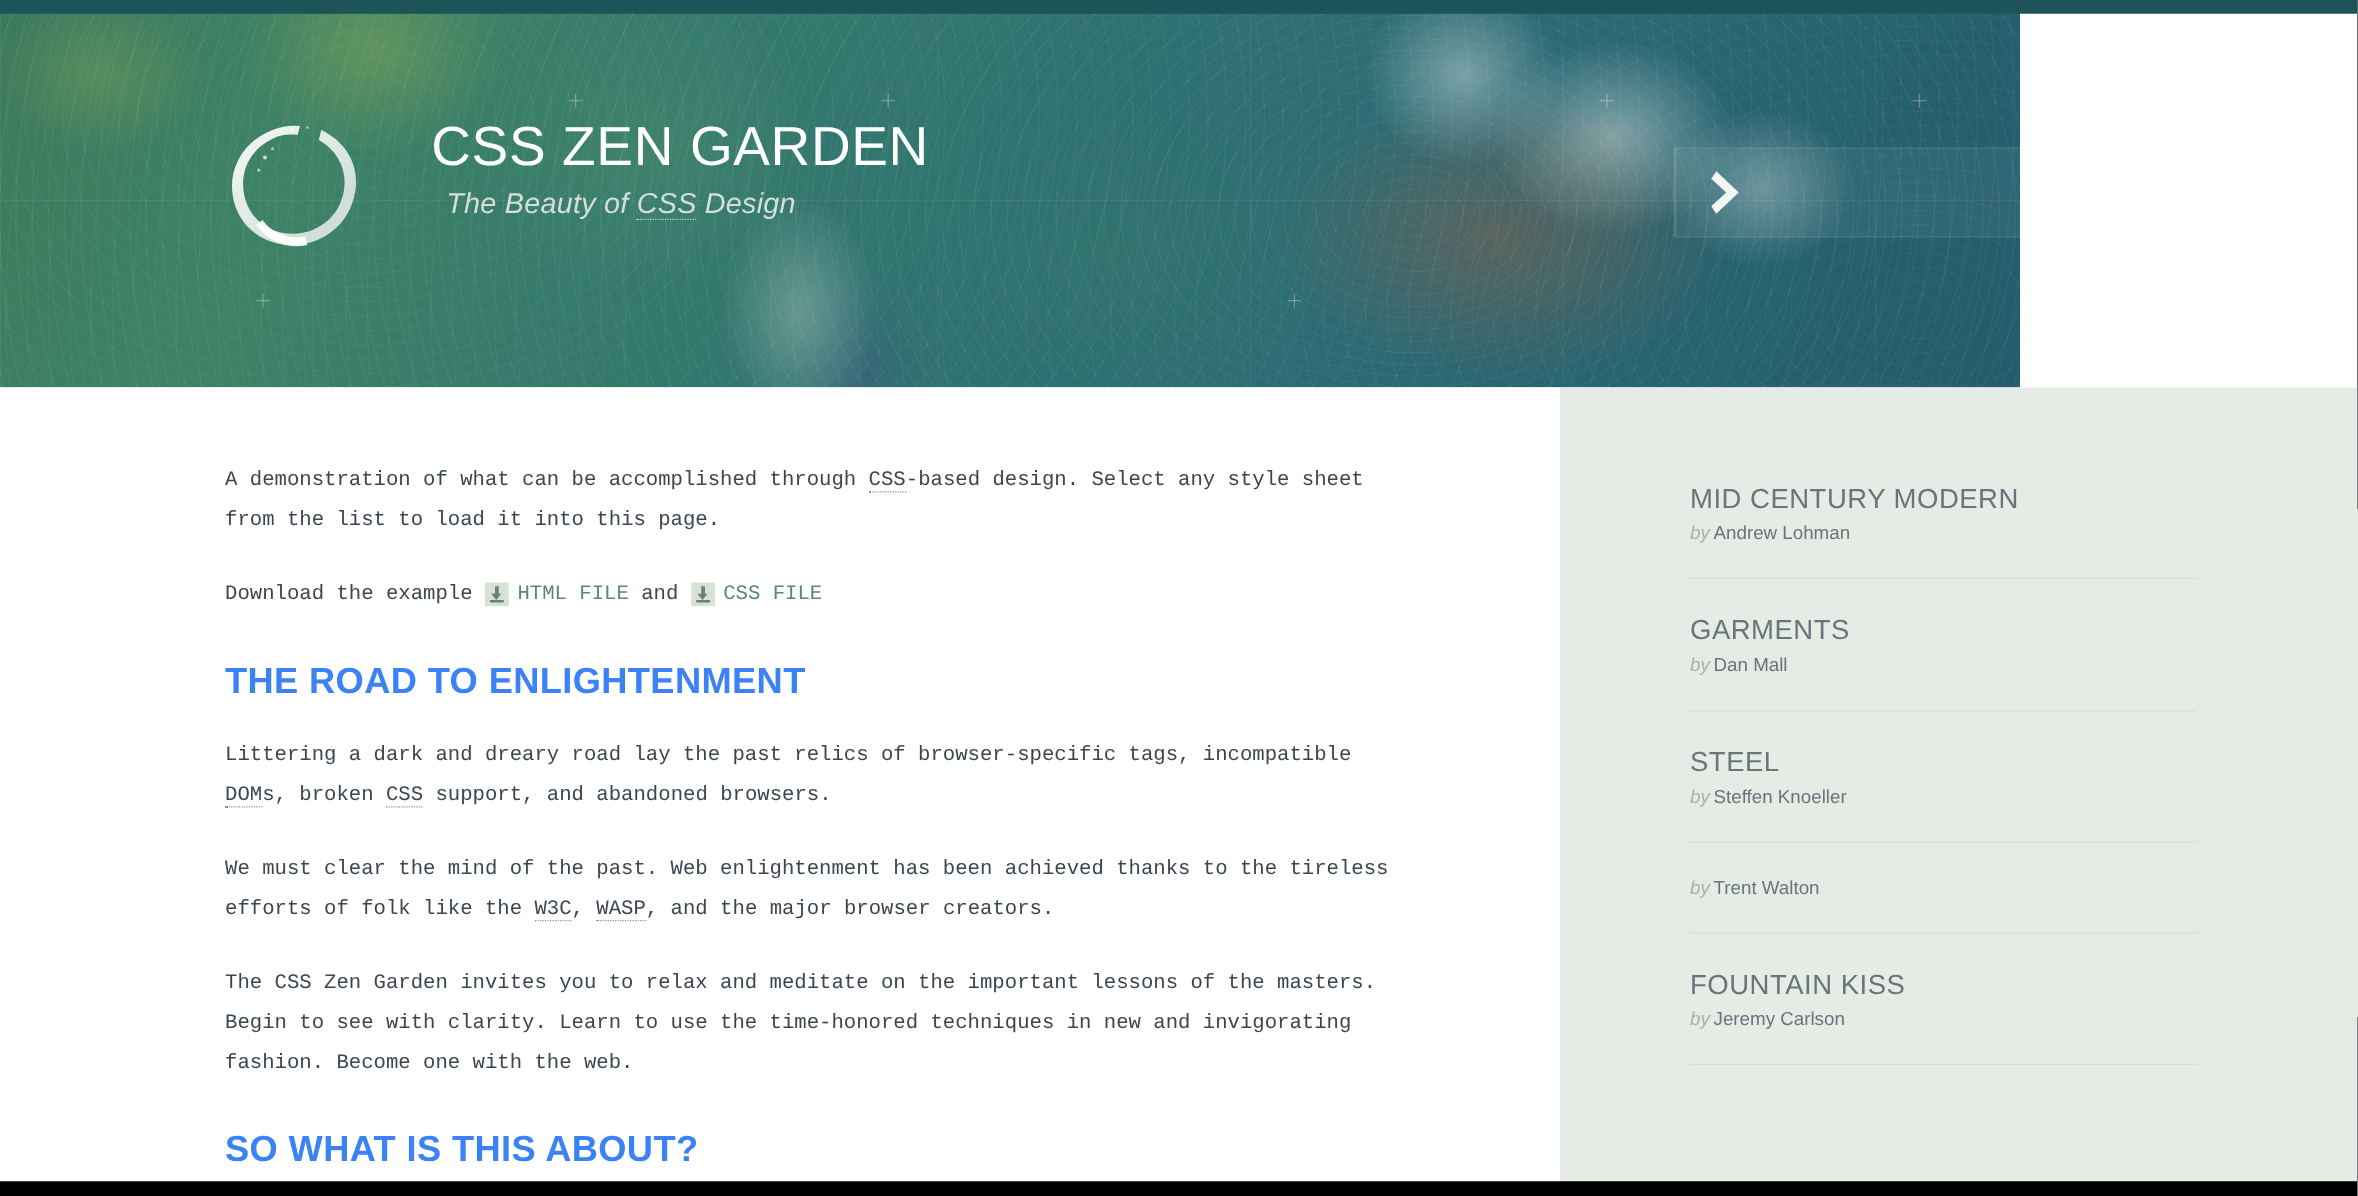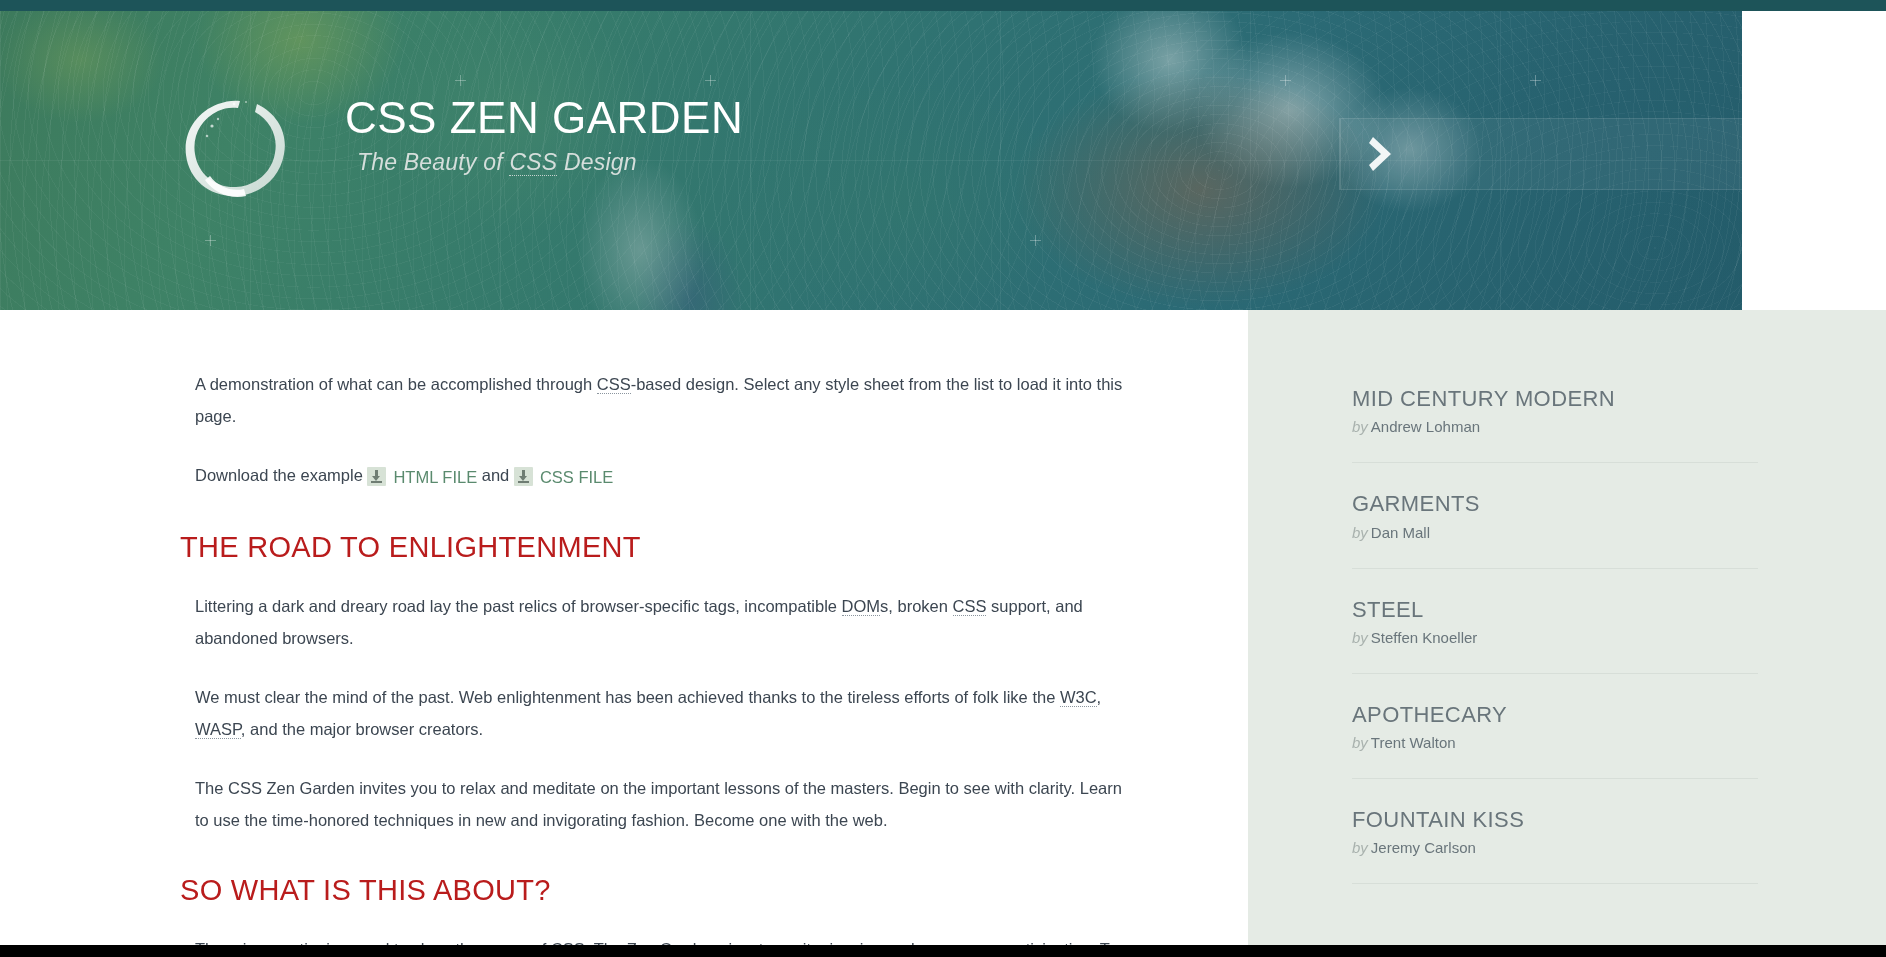--- a/index.html
+++ b/index.html
@@ -30,21 +30,21 @@
   .bottom-strip {
     position: absolute; left: 0; bottom: 0;
     width: 1886px; height: 12px;
     background: #000000;
     z-index: 9;
   }
 
   
   .header {
     position: absolute; left: 0; top: 0;
-    width: 1742px; height: 310px;
+    width: 1616px; height: 310px;
     overflow: hidden;
     z-index: 2;
   }
   .hdr-photo {
     position: absolute; inset: 0;
     background:
       radial-gradient(ellipse 300px 190px at 1200px 190px, rgba(196,92,48,0.30), rgba(196,92,48,0) 62%),
       radial-gradient(ellipse 150px 120px at 1290px 110px, rgba(200,214,214,0.55), rgba(200,214,214,0) 65%),
       radial-gradient(ellipse 120px 110px at 1170px 60px, rgba(205,218,218,0.48), rgba(205,218,218,0) 66%),
       radial-gradient(ellipse 110px 95px at 1410px 150px, rgba(195,210,212,0.40), rgba(195,210,212,0) 66%),
@@ -145,30 +145,31 @@
     left: 0; top: 310px;
     width: 1248px; height: 647px;
     background: #ffffff;
     overflow: hidden;
     z-index: 4;
   }
   .main-inner {
     padding: 58px 120px 0 180px;
   }
   .main p {
-    margin: 0 0 27px 15px;
+    margin: 0 0 27px 0;
     font-size: 16.5px;
     line-height: 32px;
     color: #3c4651;
+    font-family: Liberation Mono, monospace;
   }
   .main h3 {
     margin: 38px 0 26px 0;
     font-size: 29px;
-    font-weight: normal;
-    color: #b91c1c;
+    font-weight: bold;
+    color: #3b82f6;
     letter-spacing: 0.3px;
   }
   .main abbr { text-decoration: none; border-bottom: 1px dotted #8b959e; }
   .main a { color: #5a8a6e; text-decoration: none; }
 
   .dl-link {
     display: inline-flex; align-items: center; gap: 7px;
     color: #7d8a83;
     vertical-align: middle;
   }
@@ -323,21 +324,20 @@
         </div>
         <div class="design-item">
           <h4 class="design-name">GARMENTS</h4>
           <p class="design-author"><span class="by">by</span><span>Dan Mall</span></p>
         </div>
         <div class="design-item">
           <h4 class="design-name">STEEL</h4>
           <p class="design-author"><span class="by">by</span><span>Steffen Knoeller</span></p>
         </div>
         <div class="design-item">
-          <h4 class="design-name">APOTHECARY</h4>
           <p class="design-author"><span class="by">by</span><span>Trent Walton</span></p>
         </div>
         <div class="design-item">
           <h4 class="design-name">FOUNTAIN KISS</h4>
           <p class="design-author"><span class="by">by</span><span>Jeremy Carlson</span></p>
         </div>
       </div>
   </div>
 
   <div class="bottom-strip"></div>

